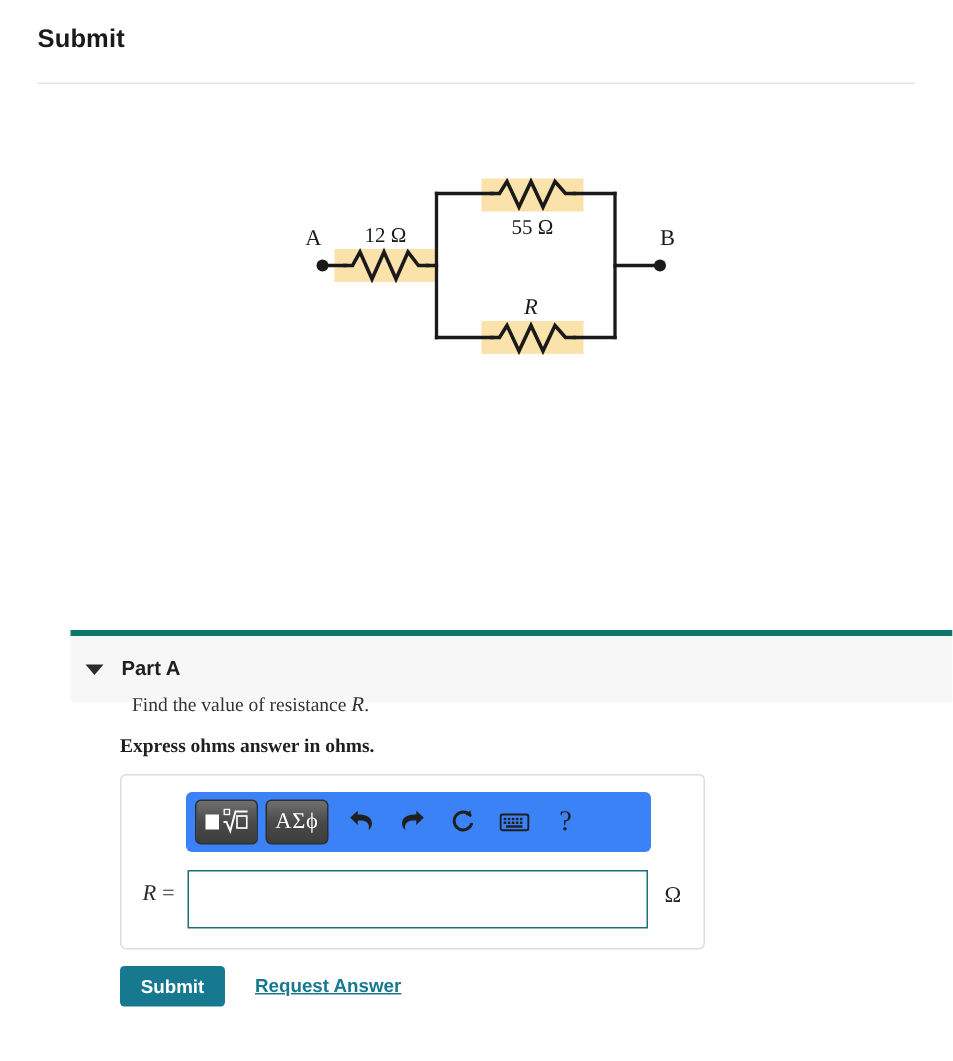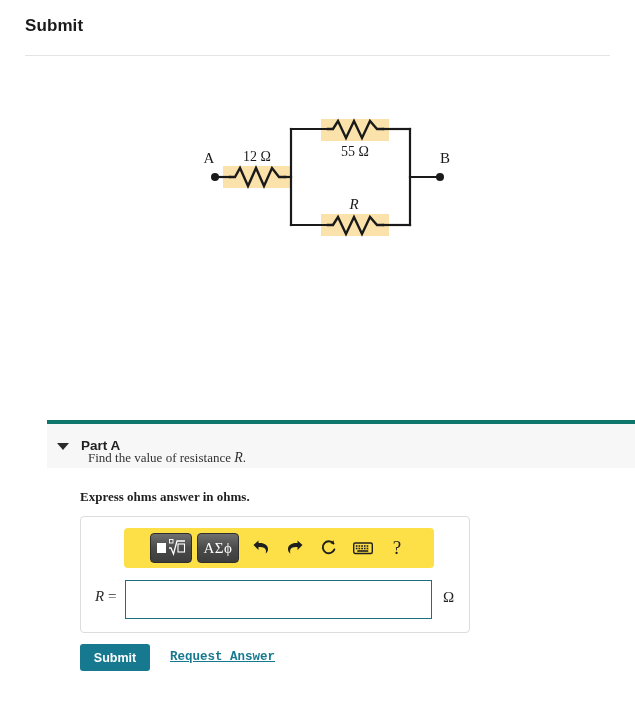--- a/index.html
+++ b/index.html
@@ -108,21 +108,21 @@
     top: 14px;
     font-size: 13.5px;
     font-weight: bold;
     color: #1f1f1f;
   }
 
   
   .question-text {
     position: absolute;
     left: 88px;
-    top: 450px;
+    top: 462px;
     font-size: 13px;
     color: #333;
     font-family: "Liberation Serif", serif;
   }
   .question-text .mathvar {
     font-style: italic;
     font-family: "Liberation Serif", serif;
     font-size: 14px;
   }
   .express-text {
@@ -146,27 +146,26 @@
     border-radius: 4px;
     background: #ffffff;
     box-sizing: border-box;
   }
   .mathbar {
     position: absolute;
     left: 43px;
     top: 11px;
     width: 310px;
     height: 40px;
-    background: #fde047;
+    background: #3b82f6;
     border-radius: 4px;
     display: flex;
     align-items: center;
     box-sizing: border-box;
     padding-left: 6px;
-    justify-content: center;
   }
   .mb-btn {
     width: 42px;
     height: 30px;
     margin-right: 5px;
     border-radius: 4px;
     background: linear-gradient(to bottom, #6f6f6f 0%, #4a4a4a 50%, #3d3d3d 100%);
     border: 1px solid #2e2e2e;
     display: flex;
     align-items: center;
@@ -250,21 +249,20 @@
   }
   .request-link {
     position: absolute;
     left: 170px;
     top: 650px;
     font-size: 12.5px;
     font-weight: bold;
     color: #17798f;
     text-decoration: underline;
     cursor: pointer;
-    font-family: Liberation Mono, monospace;
   }
 </style>
 </head>
 <body>
 
 <div class="figure-header">
   <div class="figure-title">Submit</div>
 
 </div>
 <div class="header-rule"></div>

